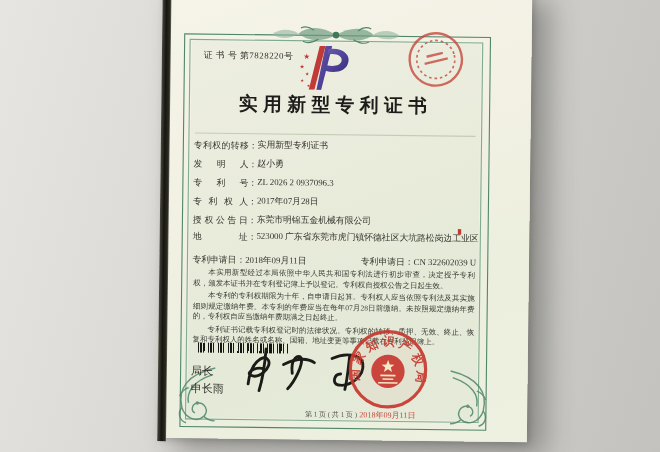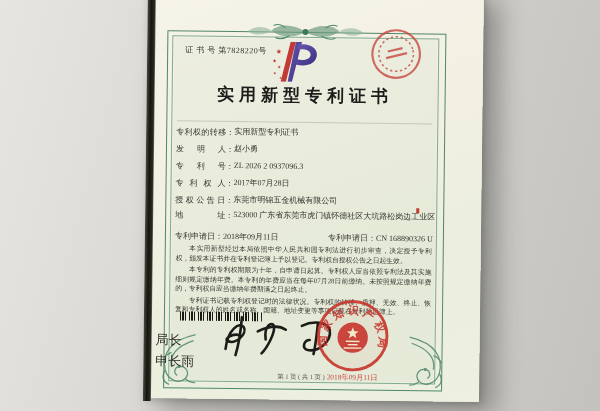--- a/index.html
+++ b/index.html
@@ -31,21 +31,21 @@
   .frow{position:absolute;left:30px;display:flex;align-items:flex-start;font-size:8px;color:#34332e;}
   .frow .lbl{display:inline-block;width:50px;text-align:justify;text-align-last:justify;flex:none;}
   .frow .colon{flex:none;}
   .frow .val{max-width:208px;line-height:1.25;}
   .grantrow{position:absolute;left:30px;top:246px;width:258px;display:flex;justify-content:space-between;font-size:8px;color:#34332e;}
   .paras{position:absolute;left:31px;top:259px;width:256px;font-size:6.8px;line-height:1.4;
     text-align:justify;color:#3a3934;}
   .paras p{margin:0 0 2px 0;text-indent:2em;}
   .barcode{position:absolute;left:36px;top:327px;width:82px;height:9px;
     background:repeating-linear-gradient(90deg,#191815 0 1px,transparent 1px 2px,#191815 2px 4px,transparent 4px 5px,#191815 5px 6px,transparent 6px 9px);}
-  .director{position:absolute;left:12px;top:346px;font-size:13px;color:#2e2d29;line-height:1.6;}
+  .director{position:absolute;left:30px;top:346px;font-size:10px;color:#2e2d29;line-height:1.6;}
   .signature{position:absolute;left:70px;top:328px;width:132px;height:48px;}
   .seal{position:absolute;left:170px;top:310px;width:78px;height:90px;opacity:.92;}
   .redmark{position:absolute;left:271px;top:221px;width:3px;height:5px;background:#c23a30;}
   .footer{position:absolute;left:20px;top:387px;width:277px;text-align:center;font-size:6.5px;letter-spacing:1.5px;color:#56554f;}
   .orn-top{position:absolute;left:98px;top:36px;width:120px;height:20px;}
   .fl-bl{position:absolute;left:12px;top:348px;width:44px;height:54px;}
   .fl-br{position:absolute;left:262px;top:348px;width:44px;height:54px;transform:scaleX(-1);}
 </style>
 </head>
 <body>
@@ -147,21 +147,21 @@
   </div>
   <div class="frow" style="top:225px">
     <span class="lbl">地址</span>
       <span class="colon">：</span>
     <span class="val">523000 广东省东莞市虎门镇怀德社区大坑路松岗边工业区</span>
   </div>
   <div class="redmark"></div>
 
   <div class="grantrow">
     <span><span>专利申请日</span><span>：</span><span>2018年09月11日</span></span>
-    <span><span>专利申请日</span><span>：</span><span>CN 168890326 U</span></span>
+    <span><span>专利申请日</span><span>：</span><span>CN 322602039 U</span></span>
   </div>
 
   <div class="paras">
     <p>本实用新型经过本局依照中华人民共和国专利法进行初步审查，决定授予专利权，颁发本证书并在专利登记簿上予以登记。专利权自授权公告之日起生效。</p>
     <p>本专利的专利权期限为十年，自申请日起算。专利权人应当依照专利法及其实施细则规定缴纳年费。本专利的年费应当在每年07月28日前缴纳。未按照规定缴纳年费的，专利权自应当缴纳年费期满之日起终止。</p>
     <p>专利证书记载专利权登记时的法律状况。专利权的转移、质押、无效、终止、恢复和专利权人的姓名或名称、国籍、地址变更等事项记载在专利登记簿上。</p>
   </div>
 
   <div class="barcode"></div>
 

